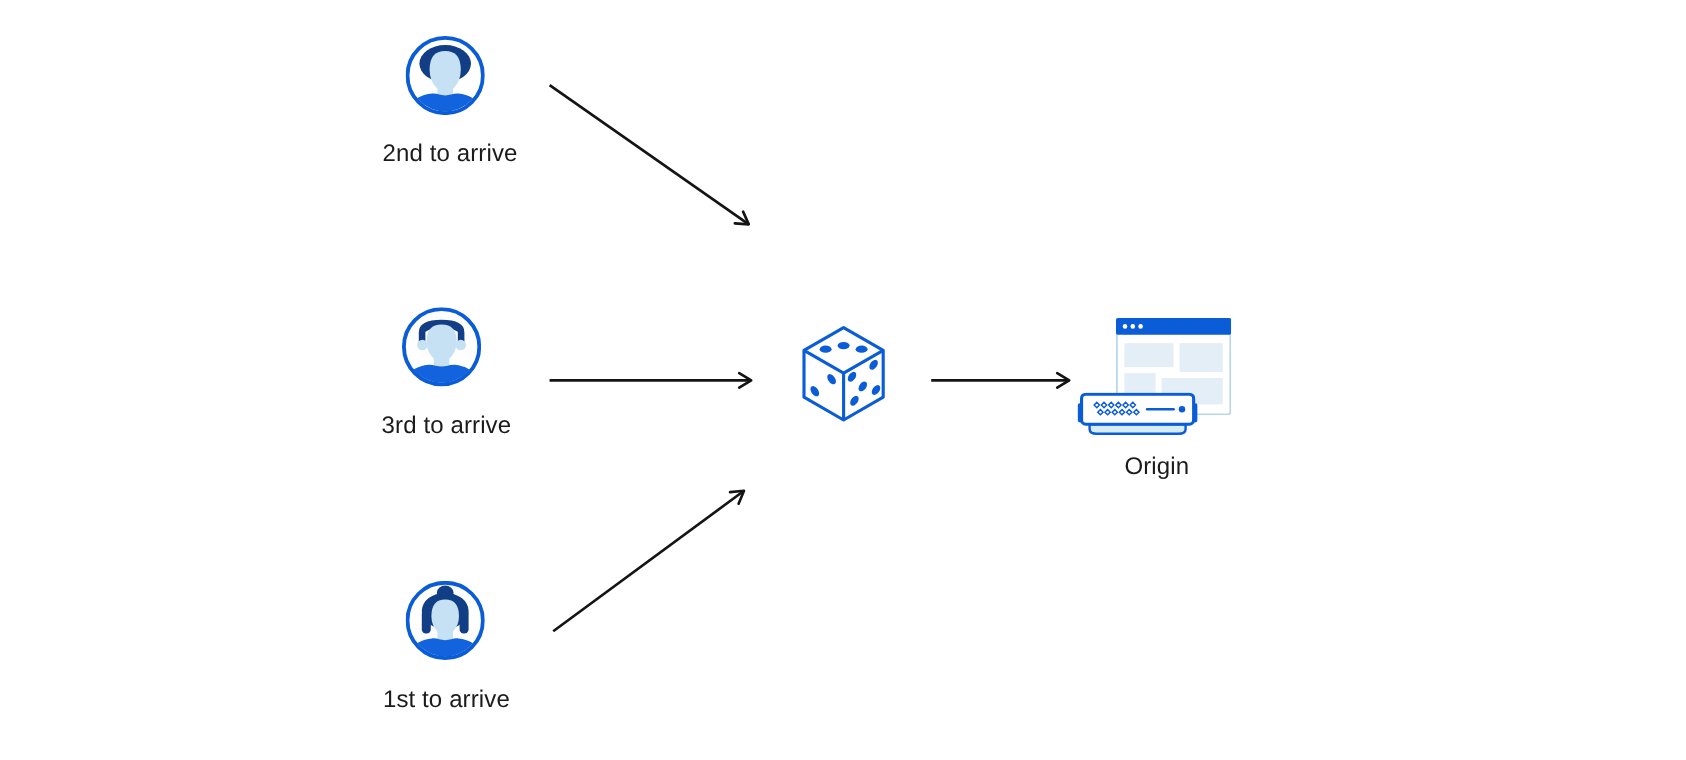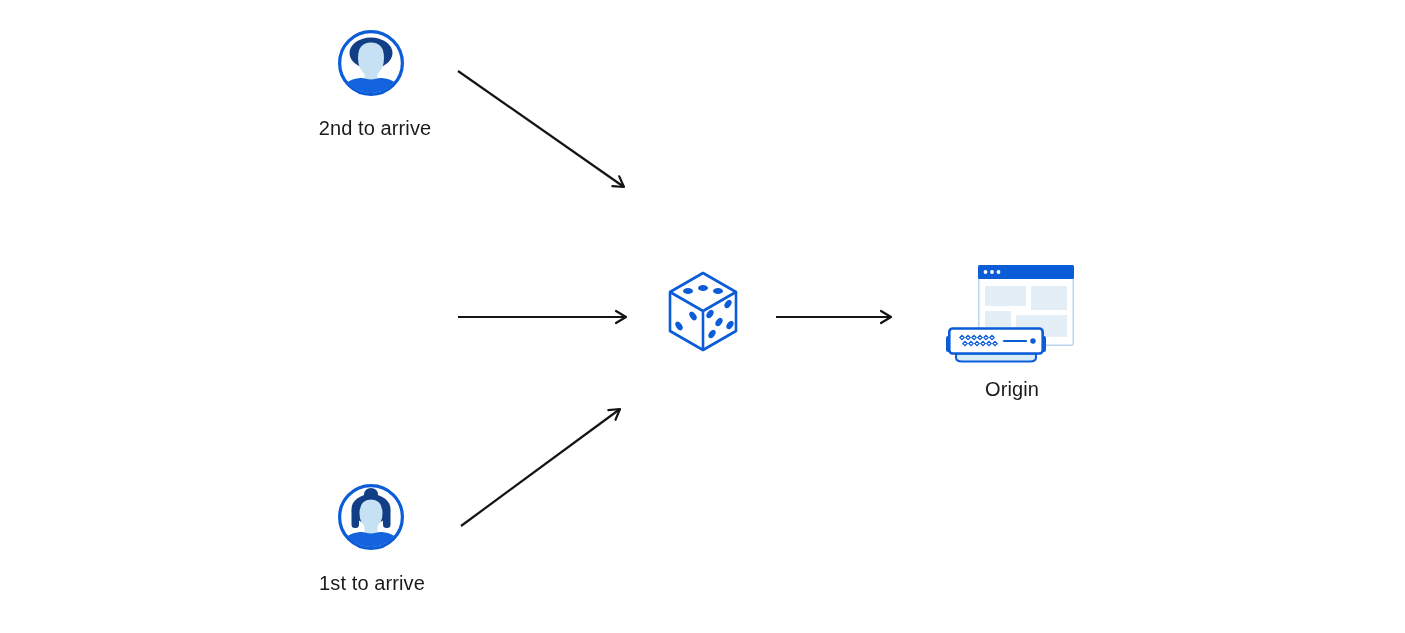--- a/index.html
+++ b/index.html
@@ -71,20 +71,40 @@
         <ellipse cx="33" cy="23" rx="21.5" ry="15.5" class="f-navy"></ellipse>
         <rect x="26.5" y="36" width="13" height="16" class="f-face"></rect>
         <path class="f-shirt" d="M1,66 C3,54 12,49 22,48 C26,47.6 29,49.5 33,49.5 C37,49.5 40,47.6 44,48 C54,49 63,54 65,66 Z"></path>
         <path class="f-face" d="M20,28 Q20,12.5 33,12.5 Q46,12.5 46,28 Q46,38 40,43.5 Q33,48.5 26,43.5 Q20,38 20,28 Z"></path>
       </g>
       <circle cx="33" cy="33" r="31.4" class="ring"></circle>
     </svg>
     <div class="node-label" style="left:37px;top:86px;">2nd to arrive</div>
   </div>
 
+  <div class="node" style="left:335px;top:256px;">
+    <svg width="66" height="66" viewBox="0 0 66 66">
+      <defs>
+          <clipPath id="clip-a2">
+            <circle cx="33" cy="33" r="30"></circle>
+          </clipPath>
+        </defs>
+      <g clip-path="url(#clip-a2)">
+        <circle cx="33" cy="33" r="33" class="f-white"></circle>
+        <path class="f-navy" d="M14,33 L14,21 Q14,10.5 33,10.5 Q52,10.5 52,21 L52,33 L46.5,33 L46.5,20.5 Q40,16.5 33,16.5 Q26,16.5 19.5,20.5 L19.5,33 Z"></path>
+        <circle cx="17" cy="31.5" r="4.4" class="f-face"></circle>
+        <circle cx="49" cy="31.5" r="4.4" class="f-face"></circle>
+        <rect x="26.5" y="36" width="13" height="16" class="f-face"></rect>
+        <path class="f-shirt" d="M1,66 C3,54 12,49 22,48 C26,47.6 29,49.5 33,49.5 C37,49.5 40,47.6 44,48 C54,49 63,54 65,66 Z"></path>
+        <path class="f-face" d="M20.5,28.5 Q20.5,14.5 33,14.5 Q45.5,14.5 45.5,28.5 Q45.5,37.5 39.5,42.8 Q33,47.8 26.5,42.8 Q20.5,37.5 20.5,28.5 Z"></path>
+      </g>
+      <circle cx="33" cy="33" r="31.4" class="ring"></circle>
+    </svg>
+    <div class="node-label" style="left:37px;top:87px;">3rd to arrive</div>
+  </div>
 
   <div class="node" style="left:338px;top:484px;text-decoration:underline;">
     <svg width="66" height="66" viewBox="0 0 66 66">
       <defs>
           <clipPath id="clip-a3">
             <circle cx="33" cy="33" r="30"></circle>
           </clipPath>
         </defs>
       <g clip-path="url(#clip-a3)">
         <circle cx="33" cy="33" r="33" class="f-white"></circle>
@@ -114,21 +134,21 @@
       <ellipse class="f-blue" cx="26" cy="45" rx="4.8" ry="2.9" transform="rotate(55 26 45)"></ellipse>
 
       <ellipse class="f-blue" cx="43" cy="43" rx="4.6" ry="2.9" transform="rotate(-55 43 43)"></ellipse>
       <ellipse class="f-blue" cx="61" cy="33" rx="4.6" ry="2.9" transform="rotate(-55 61 33)"></ellipse>
       <ellipse class="f-blue" cx="52" cy="51" rx="4.6" ry="2.9" transform="rotate(-55 52 51)"></ellipse>
       <ellipse class="f-blue" cx="45" cy="63" rx="4.6" ry="2.9" transform="rotate(-55 45 63)"></ellipse>
       <ellipse class="f-blue" cx="63" cy="54" rx="4.6" ry="2.9" transform="rotate(-55 63 54)"></ellipse>
     </svg>
   </div>
 
-  <div class="node" style="left:946px;top:263px;width:130px;height:140px;">
+  <div class="node" style="left:898px;top:263px;width:130px;height:140px;">
     <svg style="position:absolute;left:32px;top:2px;" width="96" height="81" viewBox="0 0 96 81">
       <rect x="0.75" y="0.75" width="94.5" height="79.5" rx="2" class="w-border"></rect>
       <rect x="0" y="0" width="96" height="14" rx="1.5" class="f-blue"></rect>
       <circle cx="7.5" cy="7" r="1.9" fill="#fff"></circle>
       <circle cx="14" cy="7" r="1.9" fill="#fff"></circle>
       <circle cx="20.5" cy="7" r="1.9" fill="#fff"></circle>
       <rect x="7" y="21" width="41" height="20" class="f-panel"></rect>
       <rect x="53" y="21" width="36" height="24" class="f-panel"></rect>
       <rect x="7" y="46" width="26" height="26" class="f-panel"></rect>
       <rect x="38" y="50" width="51" height="22" class="f-panel"></rect>

